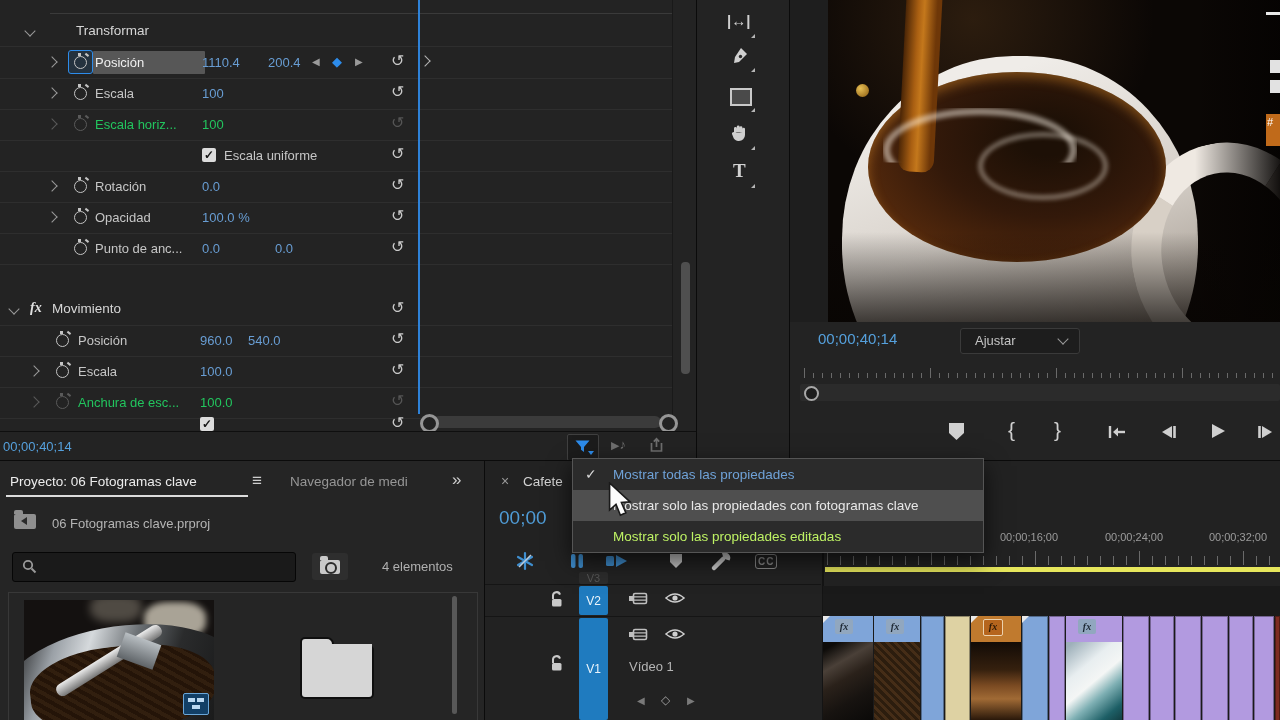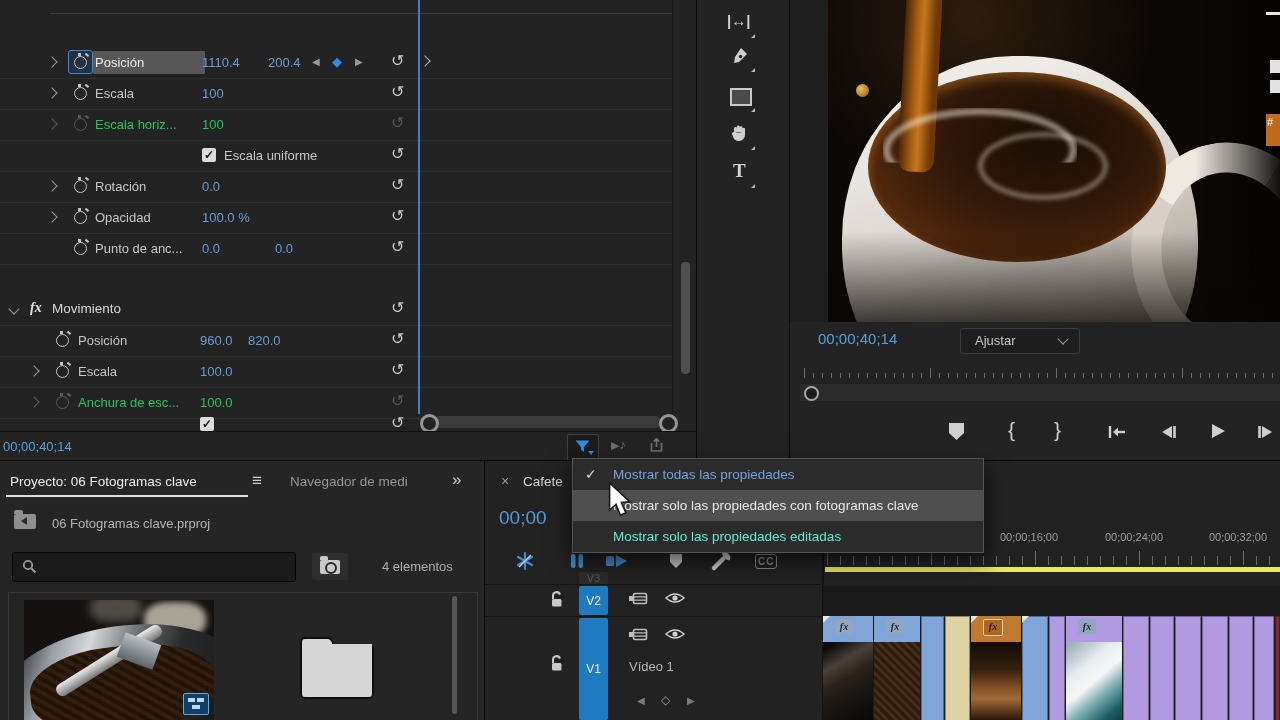--- a/index.html
+++ b/index.html
@@ -55,20 +55,24 @@
   .brace{font-size:21px;color:#cfcfcf;font-family:"Liberation Sans",sans-serif}
   .tool-notch{width:0;height:0;border-bottom:4px solid #b5b5b5;border-left:4px solid transparent}
 </style>
 </head>
 <body>
 
 <div id="app">
 
   <section id="ecp">
     <div id="ecp-rows" class="a" style="left:0;top:0;width:696px;height:431px">
+        <div class="a erow" style="top: 16px; height: 30px; overflow: hidden;">
+          <div class="a chev d" style="left: 26px; top: 11px;"></div>
+          <div class="a" style="left: 76px; top: 7px; color: rgb(214, 214, 214); font-size: 13.5px;">Transformar</div>
+        </div>
         <div class="a erow" style="top: 47px; height: 31px; overflow: hidden;">
           <div class="a" style="left: 68px; top: 3px; width: 23px; height: 22px; border: 1.5px solid rgb(45, 140, 235); border-radius: 3px; background: rgba(45, 140, 235, 0.14);"></div>
           <div class="a" style="left: 93px; top: 4px; width: 112px; height: 23px; background: rgb(87, 87, 87); border-radius: 1px;"></div>
           <div class="a chev r" style="left: 48px; top: 11px;"></div>
           <div class="a sw" style="left: 74px; top: 9px;"></div>
           <div class="a elabel" style="left: 95px; top: 8px; color: rgb(240, 240, 240);">Posición</div>
           <div class="a eval" style="left: 202px; top: 8px;">1110.4</div>
           <div class="a eval" style="left: 268px; top: 8px;">200.4</div>
           <div class="a" style="left: 312px; top: 9px; font-size: 10px; color: rgb(154, 154, 154);">◀</div>
           <div class="a" style="left: 332px; top: 7px; font-size: 13px; color: rgb(45, 140, 235);">◆</div>
@@ -118,21 +122,21 @@
         <div class="a erow" style="top: 294px; height: 31px; overflow: hidden;">
           <div class="a chev d" style="left: 10px; top: 11px;"></div>
           <div class="a fxg" style="left: 30px; top: 6px; font-size: 14px; color: rgb(224, 224, 224);">fx</div>
           <div class="a" style="left: 52px; top: 7px; color: rgb(214, 214, 214); font-size: 13.5px;">Movimiento</div>
           <div class="a reset" style="left: 391px; top: 6px;">↺</div>
         </div>
         <div class="a erow" style="top: 325px; height: 31px; overflow: hidden;">
           <div class="a sw" style="left: 56px; top: 9px;"></div>
           <div class="a elabel" style="left: 78px; top: 8px;">Posición</div>
           <div class="a eval" style="left: 200px; top: 8px;">960.0</div>
-          <div class="a eval" style="left: 248px; top: 8px;">820.0</div>
+          <div class="a eval" style="left: 248px; top: 8px;">540.0</div>
           <div class="a reset" style="left: 391px; top: 6px;">↺</div>
         </div>
         <div class="a erow" style="top: 356px; height: 31px; overflow: hidden;">
           <div class="a chev r" style="left: 30px; top: 11px;"></div>
           <div class="a sw" style="left: 56px; top: 9px;"></div>
           <div class="a elabel" style="left: 78px; top: 8px;">Escala</div>
           <div class="a eval" style="left: 200px; top: 8px;">100.0</div>
           <div class="a reset" style="left: 391px; top: 6px;">↺</div>
         </div>
         <div class="a erow" style="top: 387px; height: 31px; overflow: hidden; padding-left: 48px;">
@@ -547,20 +551,20 @@
 
   <div id="menu" class="a menuwrap" style="left:572px;top:458px;width:410px;height:93px;background:#2b2b2b;border:1px solid #555;z-index:40">
       <div class="a mitem" style="top: 0px;">
         <div class="a" style="left: 12px; top: 7px; font-size: 14px; color: rgb(217, 217, 217);">✓</div>
         <div class="a" style="left: 40px; top: 8px; font-size: 13.5px; color: rgb(111, 162, 216);">Mostrar todas las propiedades</div>
       </div>
       <div class="a mitem" style="top: 31px; background: rgb(79, 79, 79);">
         <div class="a" style="left: 40px; top: 8px; font-size: 13.5px; color: rgb(232, 232, 232);">Mostrar solo las propiedades con fotogramas clave</div>
       </div>
       <div class="a mitem" style="top: 62px;">
-        <div class="a" style="left: 40px; top: 8px; font-size: 13.5px; color: #5eead4;">Mostrar solo las propiedades editadas</div>
+        <div class="a" style="left: 40px; top: 8px; font-size: 13.5px; color: #bef264;">Mostrar solo las propiedades editadas</div>
       </div>
     </div>
 
   <svg id="cursor" class="a" style="left:608px;top:482px;z-index:50" width="30" height="36" viewBox="0 0 15 18">
     <path d="M0.8 0.5 L0.8 14 L4 11.2 L6.2 16.6 L8.9 15.4 L6.7 10.2 L11 9.9 Z" fill="#fdfdfd" stroke="#1a1a1a" stroke-width="0.8"></path>
   </svg>
 </div>
 
 </body></html>

